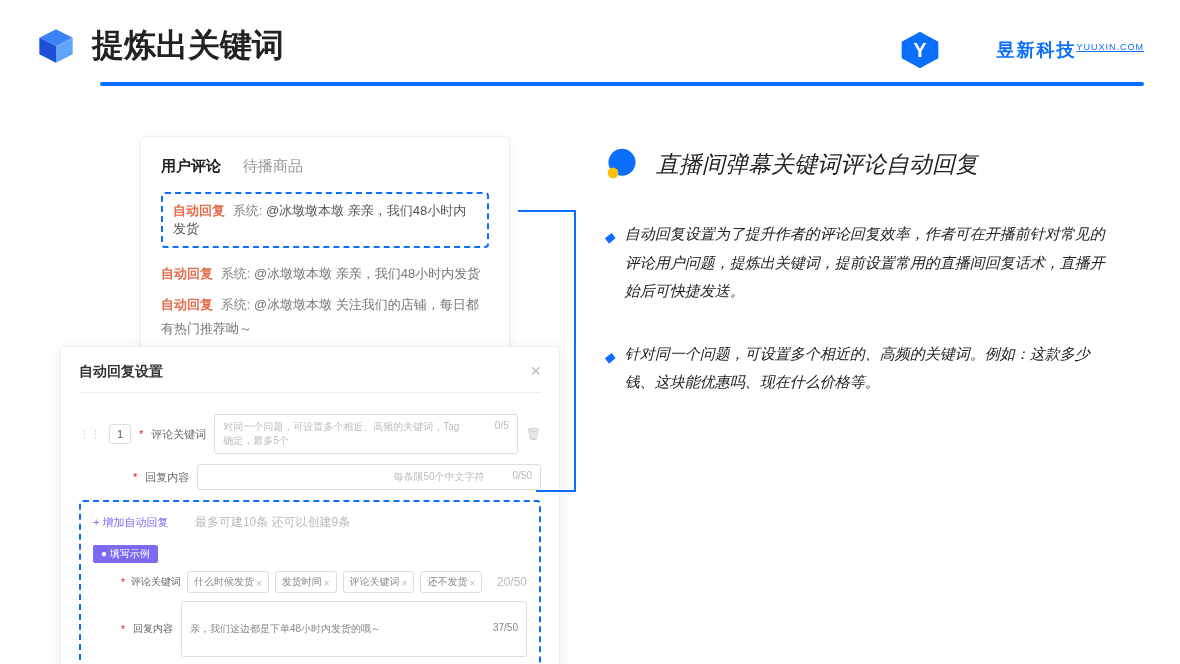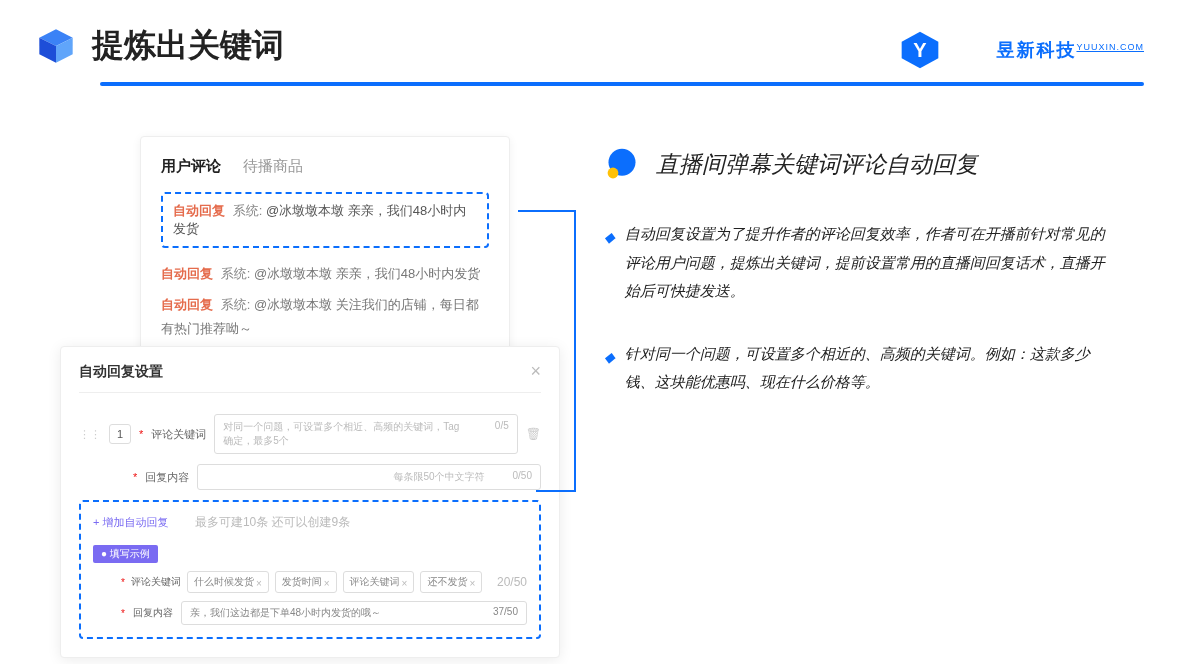--- a/index.html
+++ b/index.html
@@ -34,21 +34,21 @@
 .del{color:#ccc;font-size:12px;}
 .dashed-wrap{border:2px dashed #0b6efd;border-radius:4px;padding:10px 12px 12px 12px;}
 .addlink{color:#7a6bf2;font-size:11px;margin-right:22px;}
 .hint{color:#bbb;font-size:12px;}
 .badge{display:inline-block;background:#7a6bf2;color:#fff;font-size:10px;padding:2px 8px;border-radius:2px;margin:8px 0;}
 .chips{display:flex;align-items:center;gap:6px;font-size:10px;}
 .chip{border:1px solid #ddd;border-radius:3px;padding:3px 6px;color:#888;display:inline-flex;align-items:flex-end;gap:2px;}
 .chip .x{color:#bbb;}
 .ex-cnt{color:#bbb;font-size:12px;margin-left:auto;}
 .ex-row{display:flex;align-items:center;gap:8px;font-size:10px;margin-top:8px;}
-.ex-input{border:1px solid #ddd;border-radius:3px;padding:4px 8px;color:#888;flex:1;display:flex;justify-content:space-between;}
+.ex-input{border:1px solid #ddd;border-radius:3px;padding:20px 8px;color:#888;flex:1;display:flex;justify-content:space-between;}
 .below-x{color:#ccc;font-size:10px;margin-left:auto;margin-top:4px;text-align:right;}
 .connector{position:absolute;top:74px;left:458px;width:58px;height:280px;z-index:3;border-top:2px solid #0b6efd;border-right:2px solid #0b6efd;}
 .connector2{position:absolute;top:354px;left:476px;width:40px;border-bottom:2px solid #0b6efd;z-index:3;}
 .right{width:540px;padding-top:10px;font-style:italic;}
 .right-head{display:flex;align-items:center;gap:16px;margin-bottom:38px;}
 .bubble-icon{width:36px;height:36px;position:relative;}
 .right-title{font-size:23px;color:#222;font-weight:500;}
 .bullet{display:flex;gap:10px;font-size:15px;color:#222;line-height:1.9;margin-bottom:34px;max-width:510px;}
 .bullet-mark{color:#0b6efd;font-size:14px;margin-top:4px;}
 </style>

